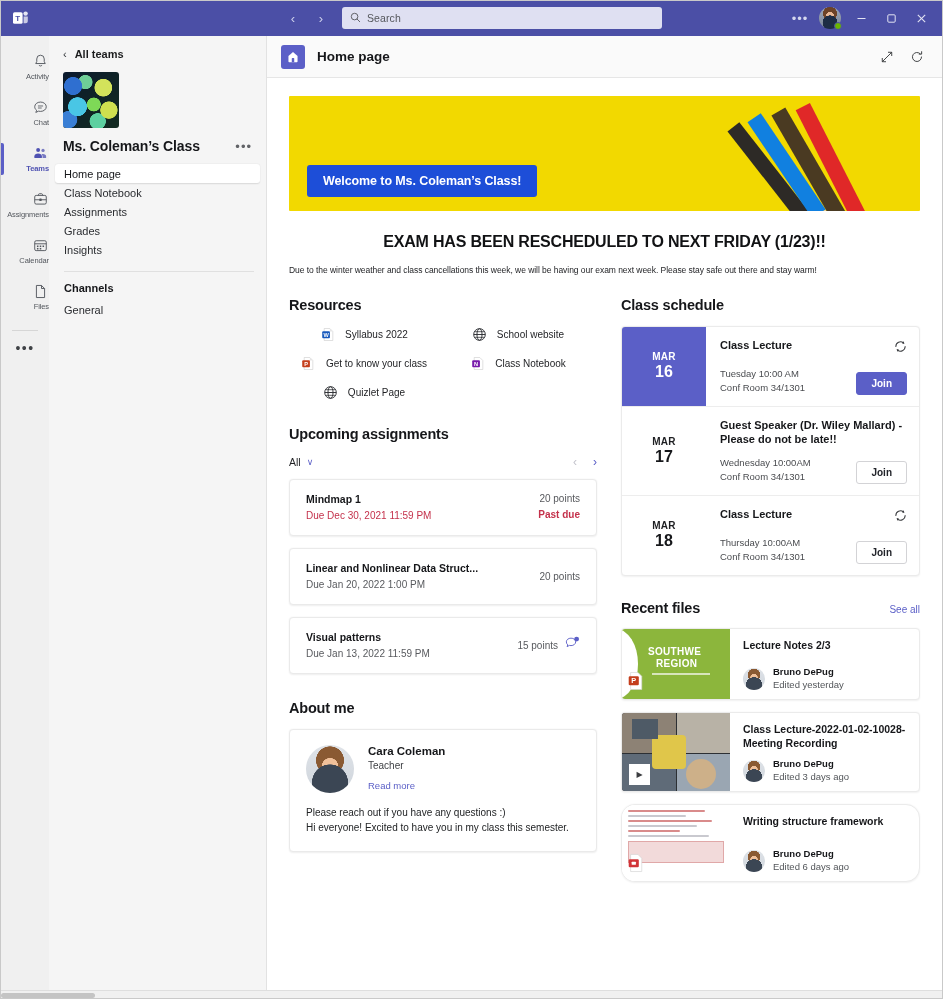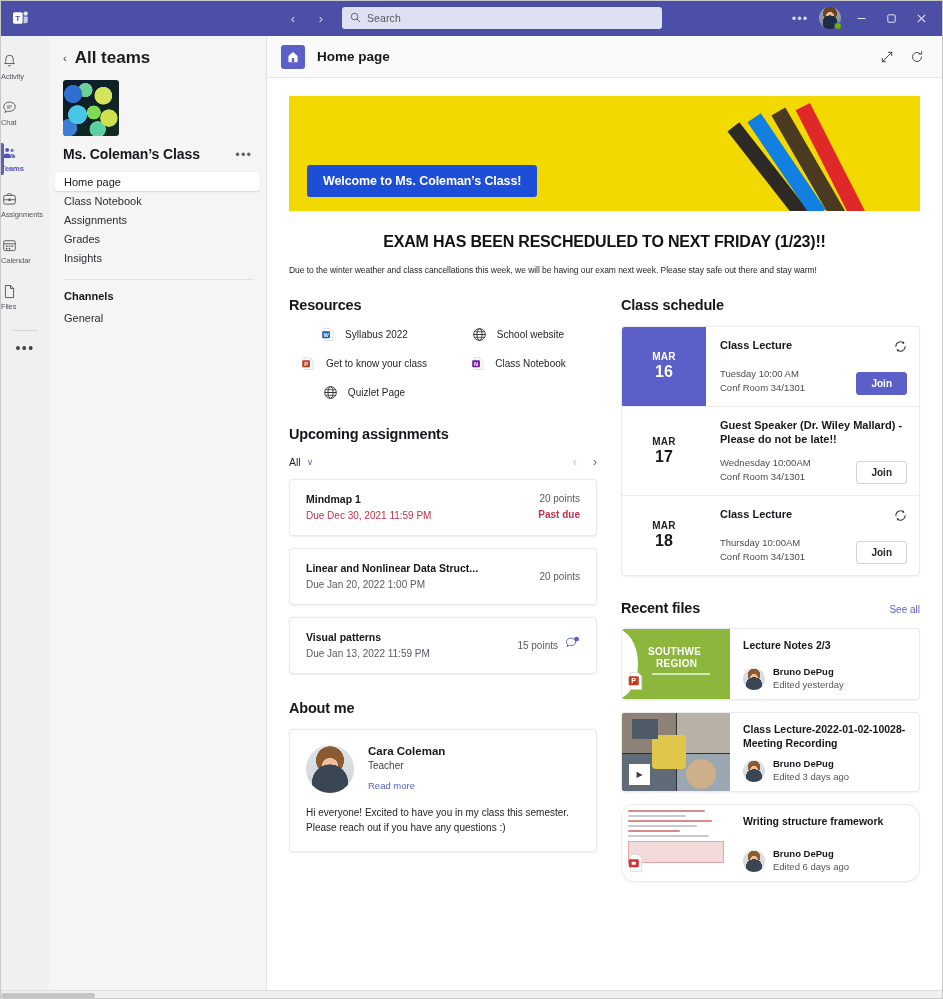--- a/index.html
+++ b/index.html
@@ -101,21 +101,21 @@
   .rail {
     flex: 0 0 48px; width: 48px;
     background: #f0f0f0;
     display: flex; flex-direction: column;
     align-items: center;
     padding-top: 8px;
   }
   .rail-item {
     width: 48px; height: 46px;
     display: flex; flex-direction: column;
-    align-items: flex-start; justify-content: center;
+    align-items: flex-end; justify-content: center;
     gap: 2px; cursor: pointer;
     position: relative; color: #53575d;
   }
   .rail-item .lbl {
     font-size: 7.5px; line-height: 9px; color: #53575d;
     letter-spacing: -.1px;
   }
   .rail-item.active { color: #4f52b2; }
   .rail-item.active .lbl { color: #4f52b2; font-weight: 600; }
   .rail-item.active::before {
@@ -138,21 +138,21 @@
     border-right: 1px solid #e2e2e2;
     padding: 12px 0 0 0;
     overflow: hidden;
   }
   .allteams {
     display: flex; align-items: center; gap: 8px;
     padding: 0 14px 0 14px; margin-bottom: 12px;
     cursor: pointer;
   }
   .allteams .chev { color: #33373b; font-size: 11px; line-height: 1; }
-  .allteams .txt { font-size: 17px; color: #1b1c1d; font-weight: 600; }
+  .allteams .txt { font-size: 11px; color: #1b1c1d; font-weight: 600; }
   .team-avatar {
     width: 56px; height: 56px; margin: 4px 0 10px 14px;
     border-radius: 3px;
     background:
       radial-gradient(circle at 18% 25%, #2f6fd0 0 14%, transparent 15%),
       radial-gradient(circle at 40% 18%, #6fcf97 0 12%, transparent 13%),
       radial-gradient(circle at 72% 28%, #d3e35b 0 15%, transparent 16%),
       radial-gradient(circle at 26% 62%, #49c6e5 0 17%, transparent 18%),
       radial-gradient(circle at 55% 58%, #7ed957 0 15%, transparent 16%),
       radial-gradient(circle at 82% 68%, #cfe04f 0 14%, transparent 15%),
@@ -732,22 +732,22 @@
             <div class="about-card">
               <div class="about-top">
                 <div class="about-av"></div>
                 <div>
                   <div class="about-name">Cara Coleman</div>
                   <div class="about-role">Teacher</div>
                   <div class="about-link">Read more</div>
                 </div>
               </div>
               <div class="about-body">
+                <div>Please reach out if you have any questions :)</div>
                 <div>Hi everyone! Excited to have you in my class this semester.</div>
-                <div>Please reach out if you have any questions :)</div>
               </div>
             </div>
           </div>
 
           <div class="col-r">
 
             <div class="sec-title">Class schedule</div>
             <div class="sched">
 
               <div class="sched-row">

